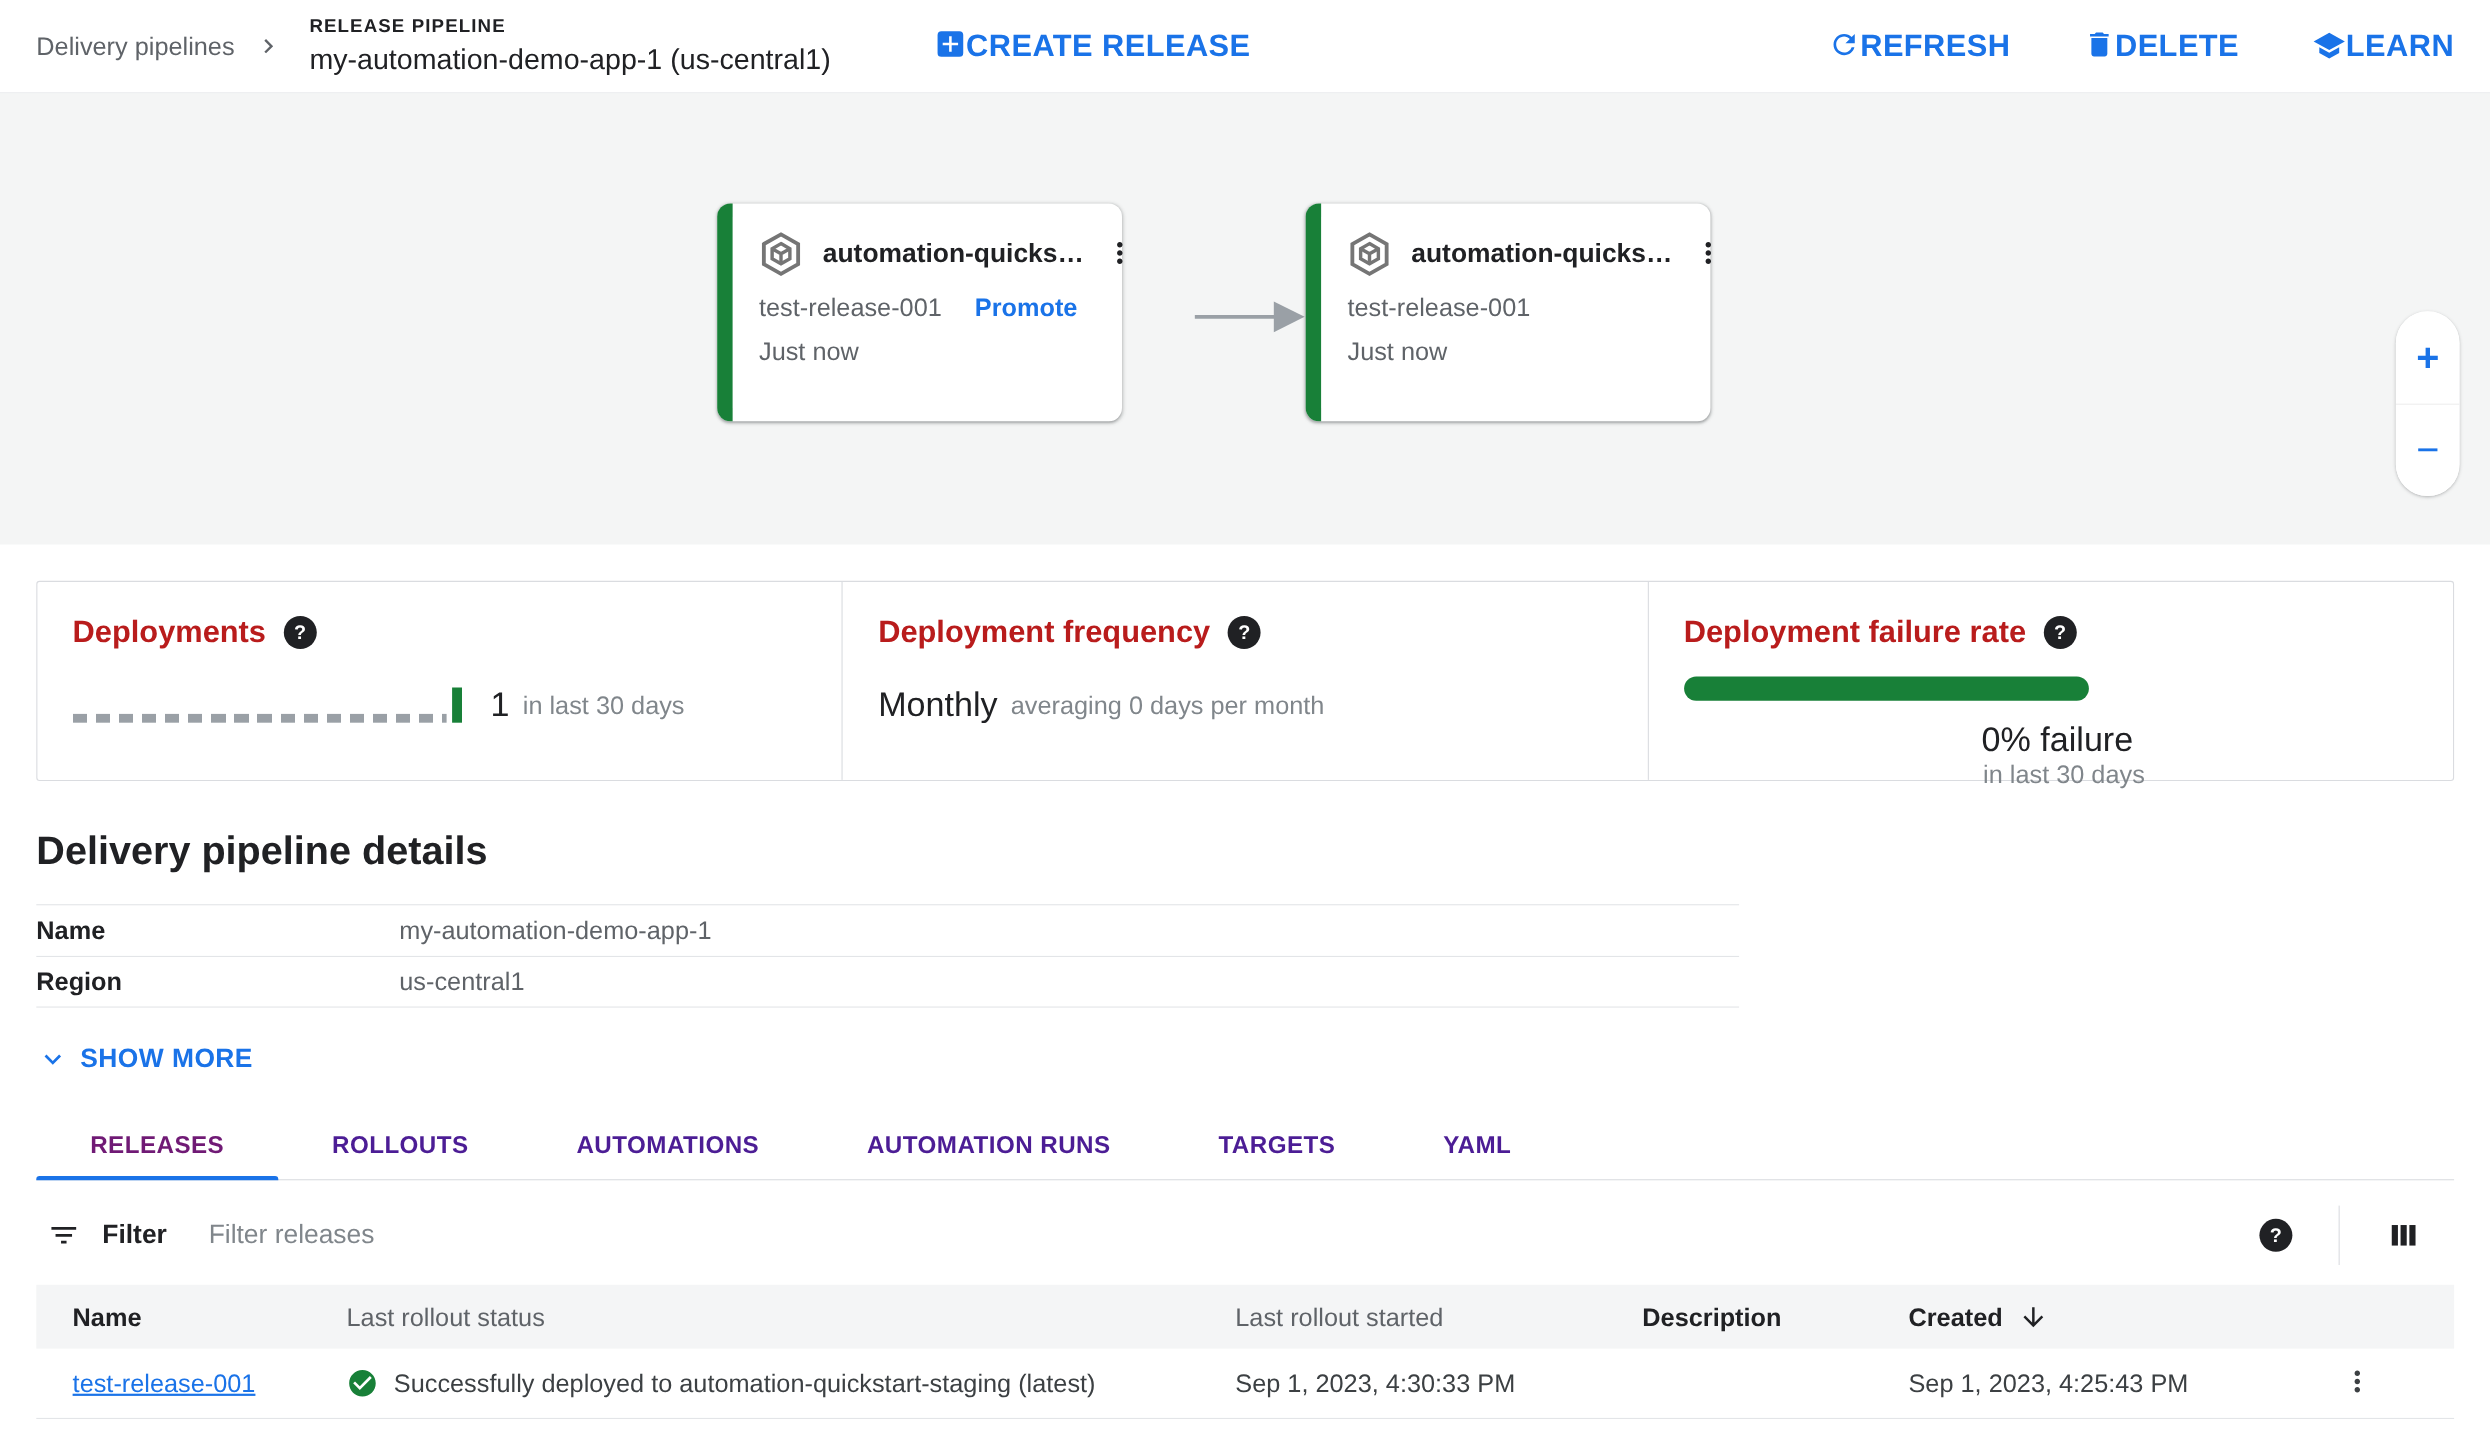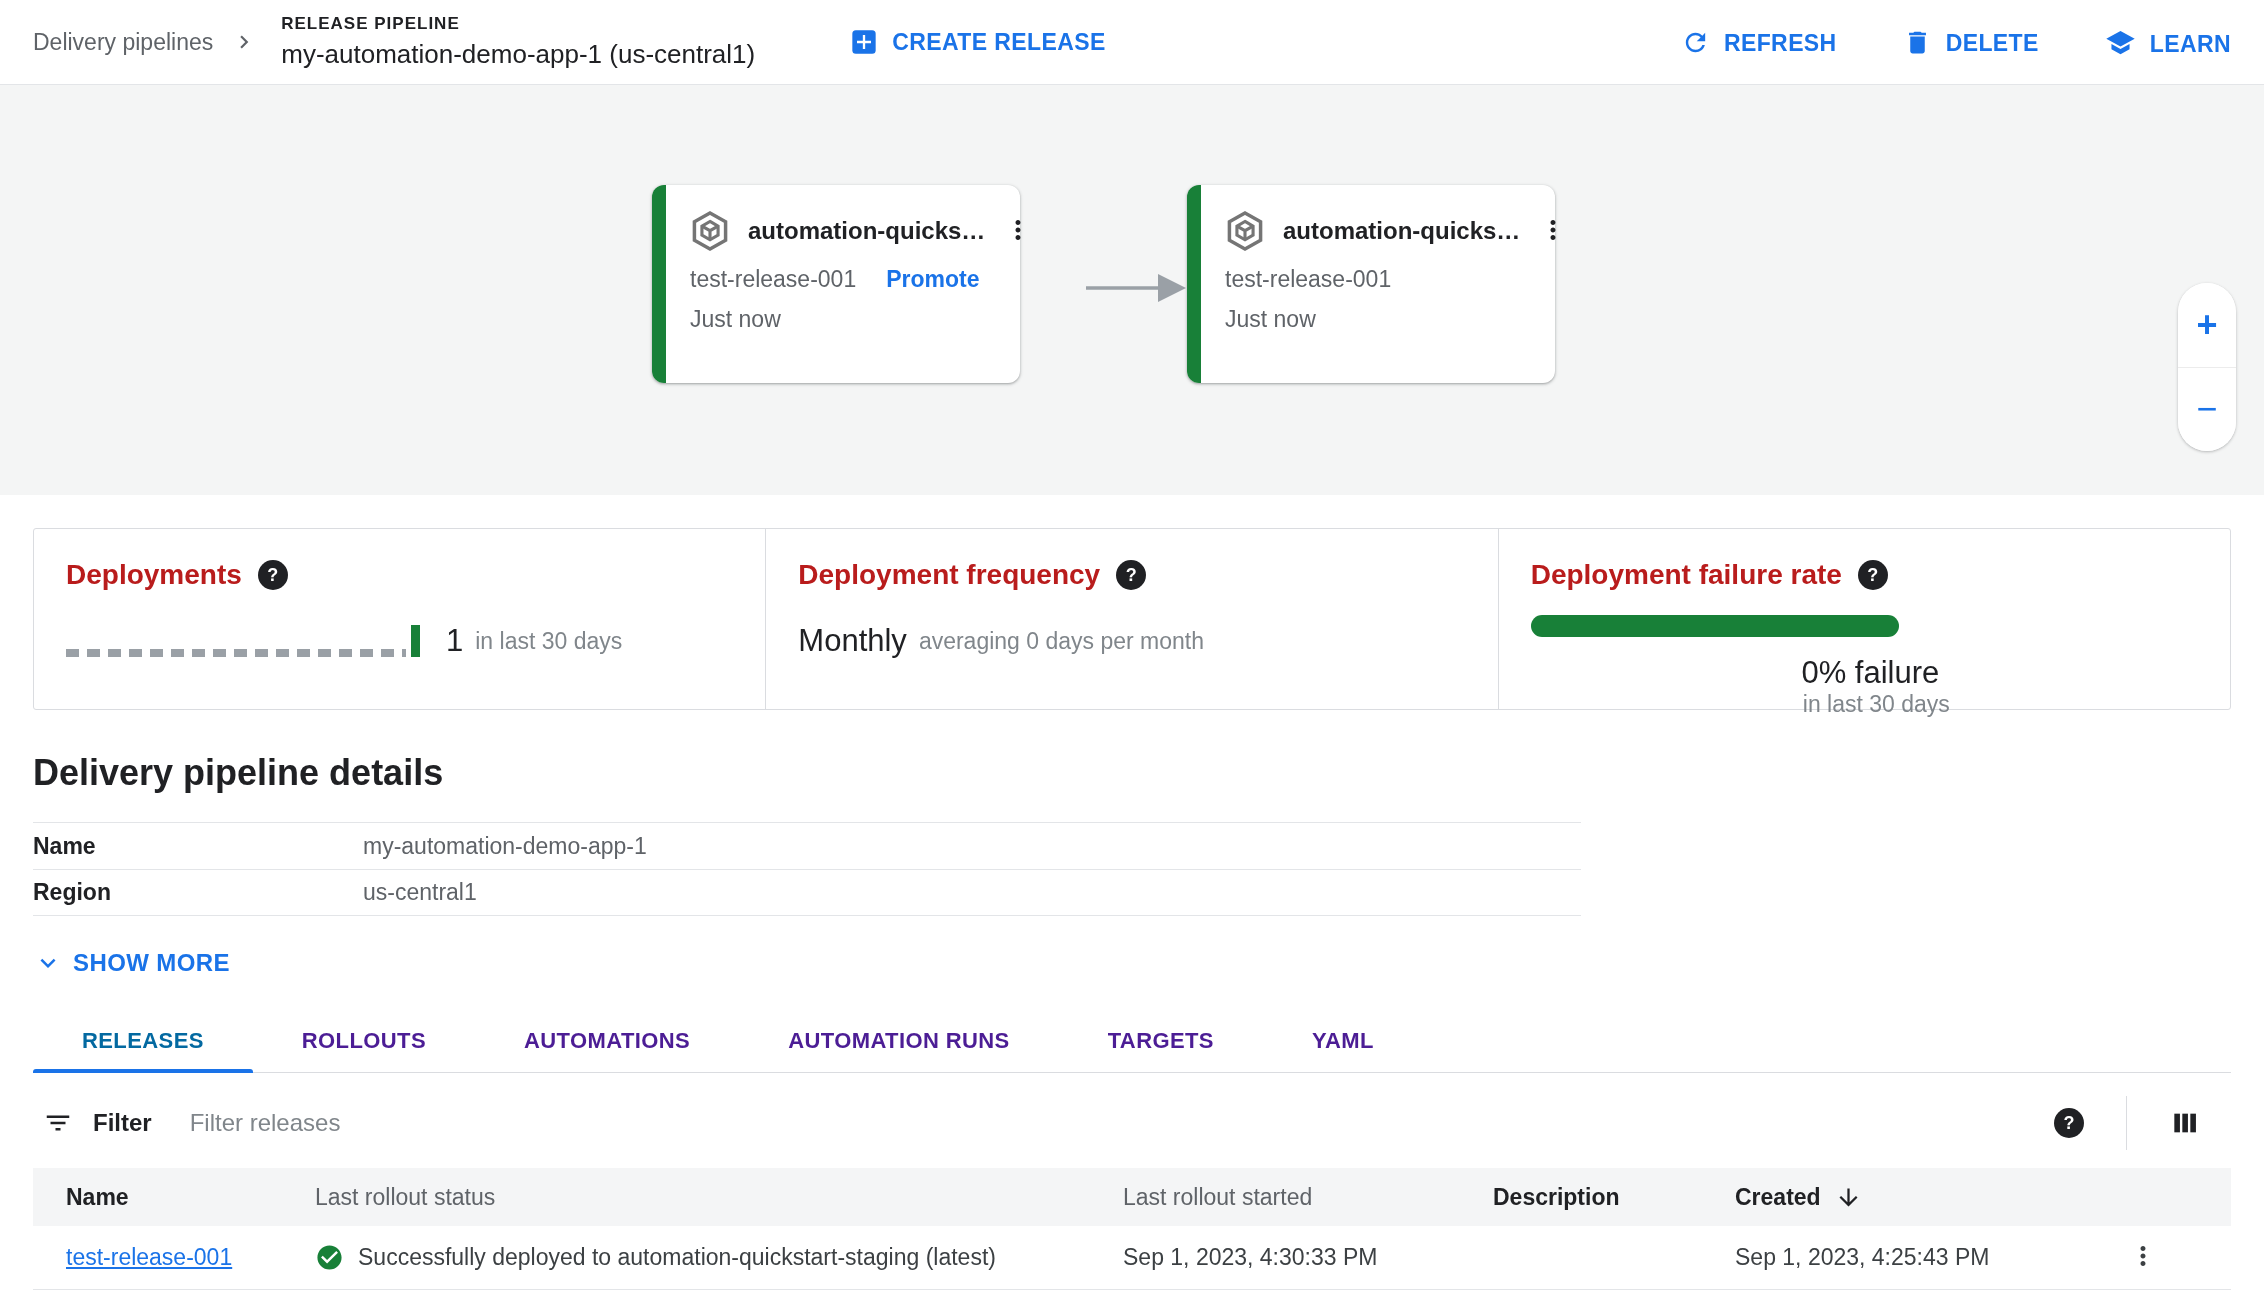--- a/index.html
+++ b/index.html
@@ -8,22 +8,22 @@
 
   
   .app-header { height:85px; display:flex; align-items:center; padding:0 33px;
     border-bottom:1px solid #e3e5e8; background:#fff; }
   .breadcrumb { display:flex; align-items:center; color:#5f6368; font-size:23px; }
   .breadcrumb .crumb { cursor:pointer; }
   .breadcrumb svg { margin:0 14px 0 18px; }
   .title-block { margin-left:10px; }
   .overline { font-size:17px; font-weight:700; letter-spacing:1px; color:#202124; margin-bottom:5px; }
   .page-title { font-size:26px; color:#202124; }
-  .hdr-btn { display:flex; align-items:flex-end; gap:14px; background:none; border:none;
-    color:#1a73e8; font-family:inherit; font-size:23px; font-weight:700; letter-spacing:.4px; cursor:pointer; }
+  .hdr-btn { display:flex; align-items:flex-start; gap:0; background:none; border:none;
+    color:#1a73e8; font-family:inherit; font-size:28px; font-weight:700; letter-spacing:.4px; cursor:pointer; }
   .create-release { margin-left:95px; }
   .hdr-actions { margin-left:auto; display:flex; align-items:center; gap:66px; }
 
   
   .canvas { position:relative; height:410px; background:#f4f5f5; }
   .pipeline-card { position:absolute; top:100px; width:368px; height:198px; background:#fff;
     border-radius:12px; display:flex;
     box-shadow:0 1px 2px rgba(60,64,67,.3), 0 1px 3px 1px rgba(60,64,67,.15); }
   .green-bar { width:14px; background:#188038; border-radius:12px 0 0 12px; flex:none; }
   .card-body { flex:1; padding:24px 26px 22px 22px; display:flex; flex-direction:column; gap:13px; }
@@ -70,21 +70,21 @@
   .kv-row:last-child { border-bottom:1px solid #e3e5e8; }
   .kv-label { flex:0 0 330px; font-weight:700; color:#202124; }
   .kv-value { color:#5f6368; }
   .show-more { margin-top:32px; display:flex; align-items:center; gap:10px; background:none; border:none;
     color:#1a73e8; font-family:inherit; font-size:24px; font-weight:700; letter-spacing:.4px; cursor:pointer; }
 
   
   .tabs { margin:32px 33px 0 33px; display:flex; border-bottom:1px solid #dadce0; }
   .tab { position:relative; height:62px; padding:0 49px; background:none; border:none;
     font-family:inherit; font-size:22px; font-weight:700; letter-spacing:.4px; color:#4c1d95; cursor:pointer; }
-  .tab.active { color:#0369a1; }
+  .tab.active { color:#701a75; }
   .tab.active::after { content:""; position:absolute; left:0; right:0; bottom:-1px; height:4px;
     background:#1a73e8; border-radius:3px 3px 0 0; }
 
   
   .releases-panel { margin:13px 33px 0 33px; }
   .filter-bar { height:74px; display:flex; align-items:center; padding:0 30px 0 10px; }
   .filter-btn { display:flex; align-items:center; gap:20px; background:none; border:none;
     font-family:inherit; font-size:24px; font-weight:700; color:#202124; cursor:pointer; }
   .filter-input { border:none; outline:none; background:transparent; font-family:inherit;
     font-size:24px; color:#0f766e; margin-left:38px; width:700px; }

